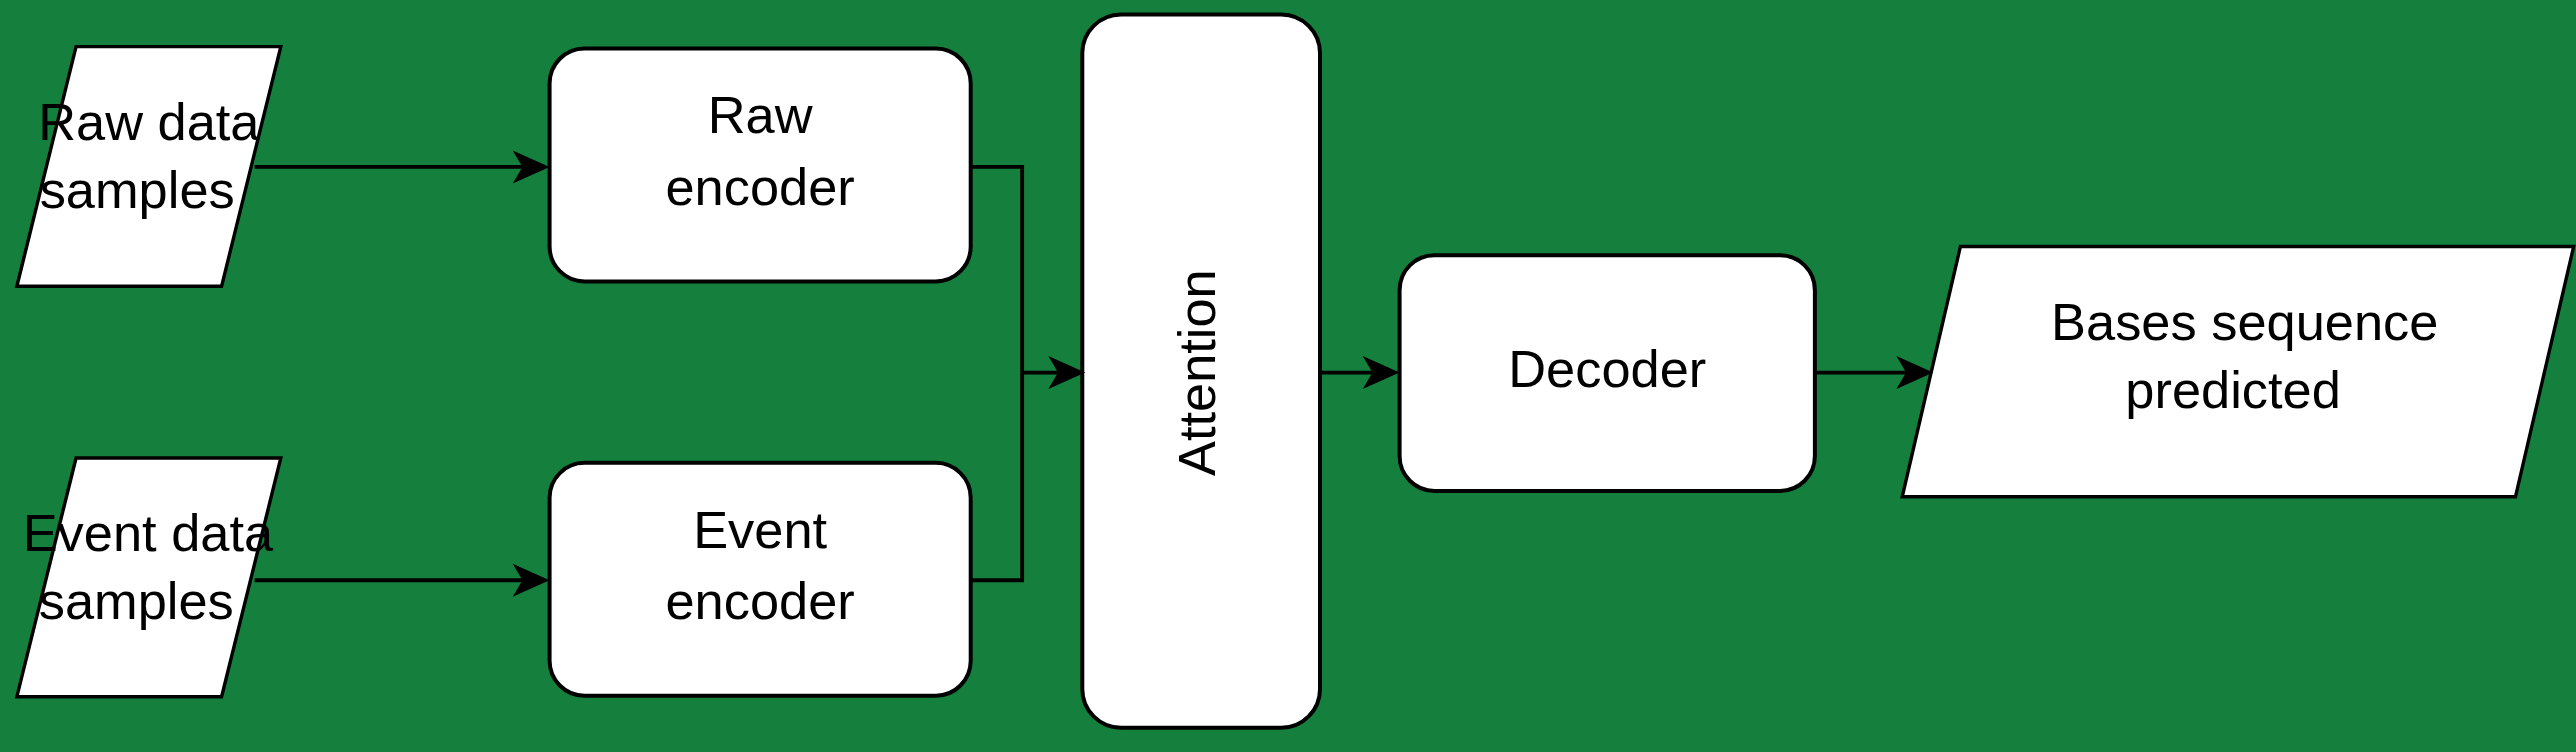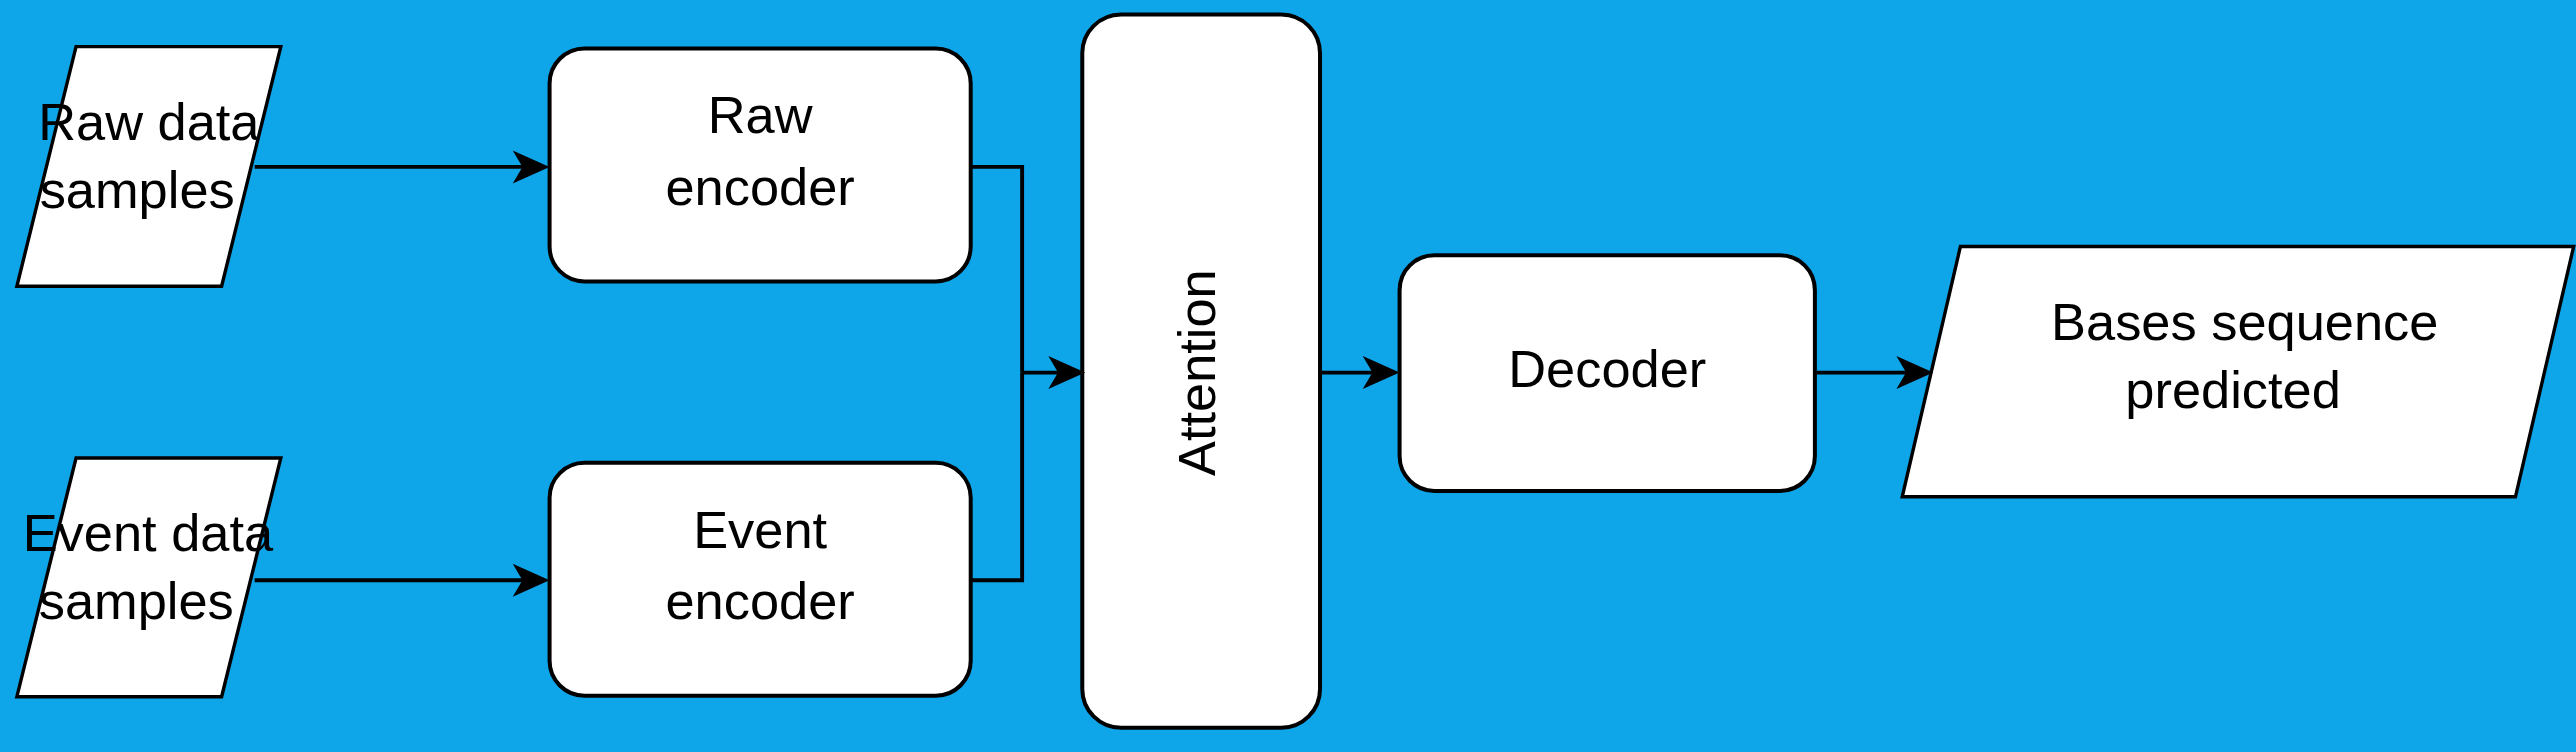--- a/index.html
+++ b/index.html
@@ -8,21 +8,21 @@
     padding: 0;
     background: #ffffff;
   }
   body {
     font-family: "Liberation Sans", sans-serif;
   }
   #diagram-root {
     position: relative;
     width: 2576px;
     height: 752px;
-    background: #0ea5e9;
+    background: #15803d;
     overflow: hidden;
   }
   #flow-svg {
     position: absolute;
     top: 0;
     left: 0;
     width: 2576px;
     height: 752px;
     display: block;
   }

